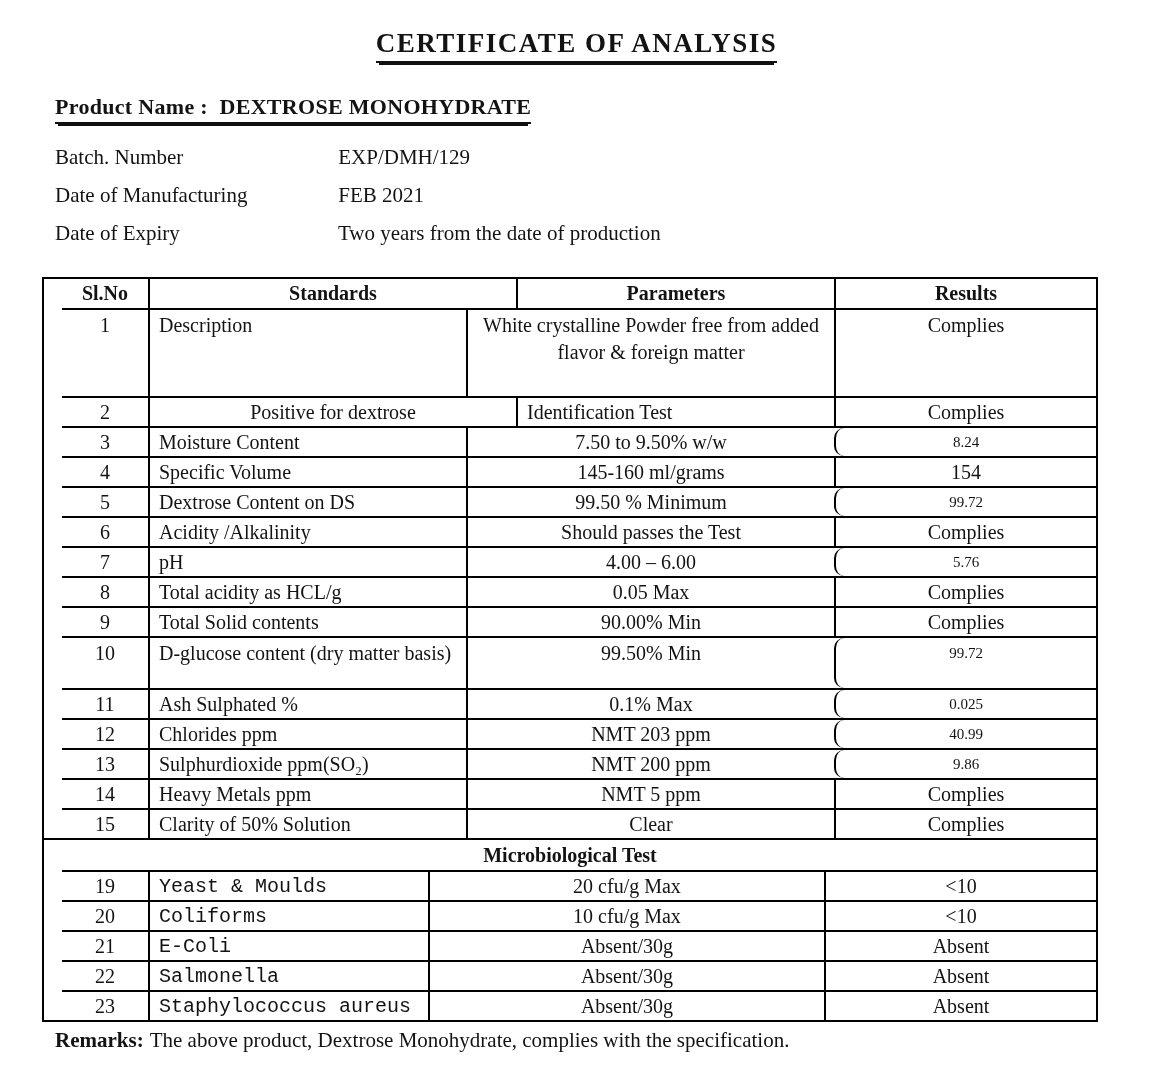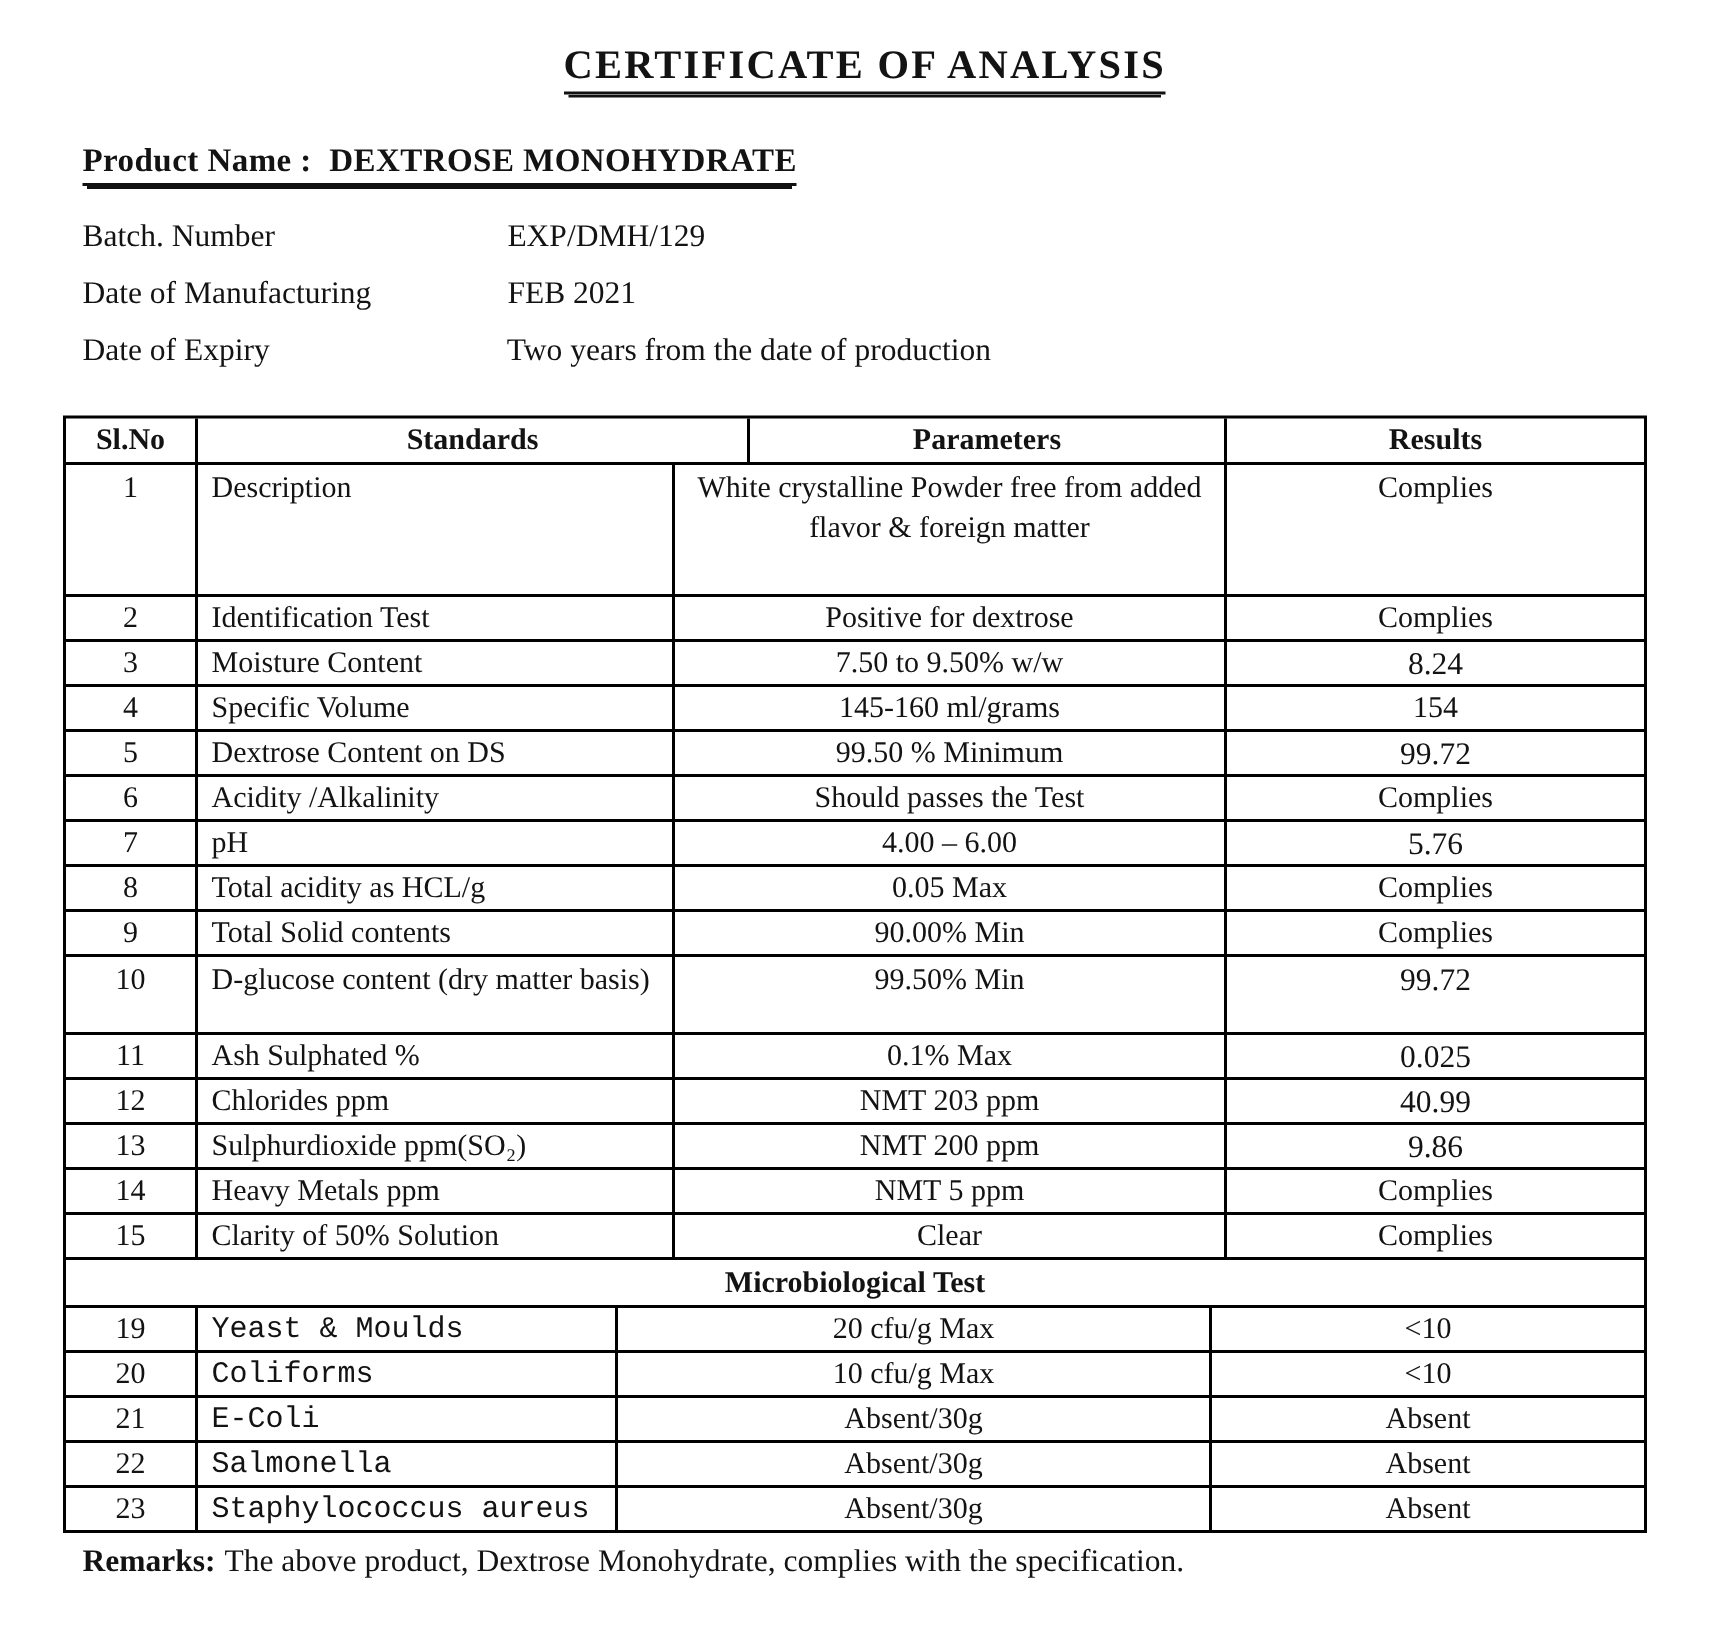--- a/index.html
+++ b/index.html
@@ -20,34 +20,34 @@
     border-bottom:2px solid #111;box-shadow:0 5px 0 -3px #111;padding-bottom:2px;
   }
   .meta{position:absolute;left:55px;top:138px;font-size:21px;}
   .meta-row{height:38px;line-height:38px;white-space:nowrap;}
   .meta-label{display:inline-block;width:278px;}
   
   .coa-table{
     position:absolute;left:42px;top:277px;width:1056px;
     border:2px solid #000;box-sizing:border-box;font-size:20px;line-height:27px;
   }
-  .trow{display:flex;border-top:2px solid #000;height:30px;box-sizing:border-box;}
+  .trow{display:flex;border-top:2px solid #000;height:30px;box-sizing:border-box;margin-left:18px;}
   .trow.head{border-top:none;height:29px;font-weight:bold;}
   .cell{box-sizing:border-box;display:flex;align-items:center;overflow:hidden;}
   .c1{width:86px;justify-content:center;text-align:center;}
   .c2{width:318px;border-left:2px solid #000;padding:0 6px 0 9px;justify-content:flex-start;}
   .c3{width:368px;border-left:2px solid #000;justify-content:center;text-align:center;padding:0 4px;}
   .c4{flex:1;border-left:2px solid #000;justify-content:center;text-align:center;}
   .head .c2{justify-content:center;text-align:center;padding:0;}
   .micro .c2{width:280px;font-family:Liberation Mono, monospace;}
   .micro .c3{width:396px;}
   .tall88{height:88px;}
   .tall58{height:52px;}
   .tall88 .cell,.tall58 .cell{align-items:flex-start;padding-top:2px;}
-  .small{font-size:21px;}
+  .small{font-size:15px;border-radius:10px;}
   .section-row{
     height:30px;border-top:2px solid #000;display:flex;align-items:center;
     justify-content:center;font-weight:bold;font-size:20px;
   }
   
   .remarks{position:absolute;left:55px;top:1028px;font-size:21px;white-space:nowrap;}
   .remarks b{margin-right:6px;}
 </style>
 </head>
 <body>
@@ -85,22 +85,22 @@
   <div id="main-rows">
   <div class="trow tall88">
     <div class="cell c1">1</div>
     <div class="cell c2">Description</div>
     <div class="cell c3">White crystalline  Powder free from added flavor  &amp; foreign matter</div>
     <div class="cell c4">Complies</div>
   </div>
 
   <div class="trow">
     <div class="cell c1">2</div>
+    <div class="cell c3">Positive for dextrose</div>
     <div class="cell c2">Identification  Test</div>
-    <div class="cell c3">Positive for dextrose</div>
     <div class="cell c4">Complies</div>
   </div>
 
   <div class="trow">
     <div class="cell c1">3</div>
     <div class="cell c2">Moisture Content</div>
     <div class="cell c3">7.50 to  9.50% w/w</div>
     <div class="cell c4 small">8.24</div>
   </div>
 

